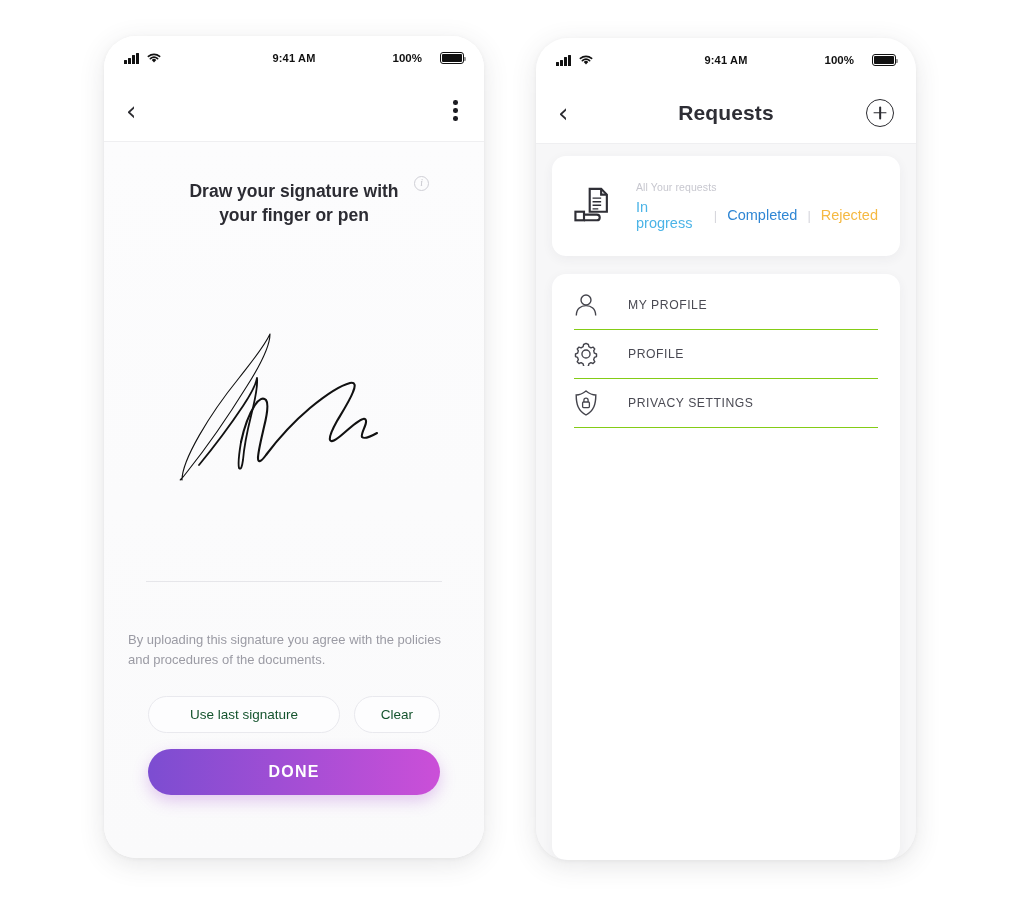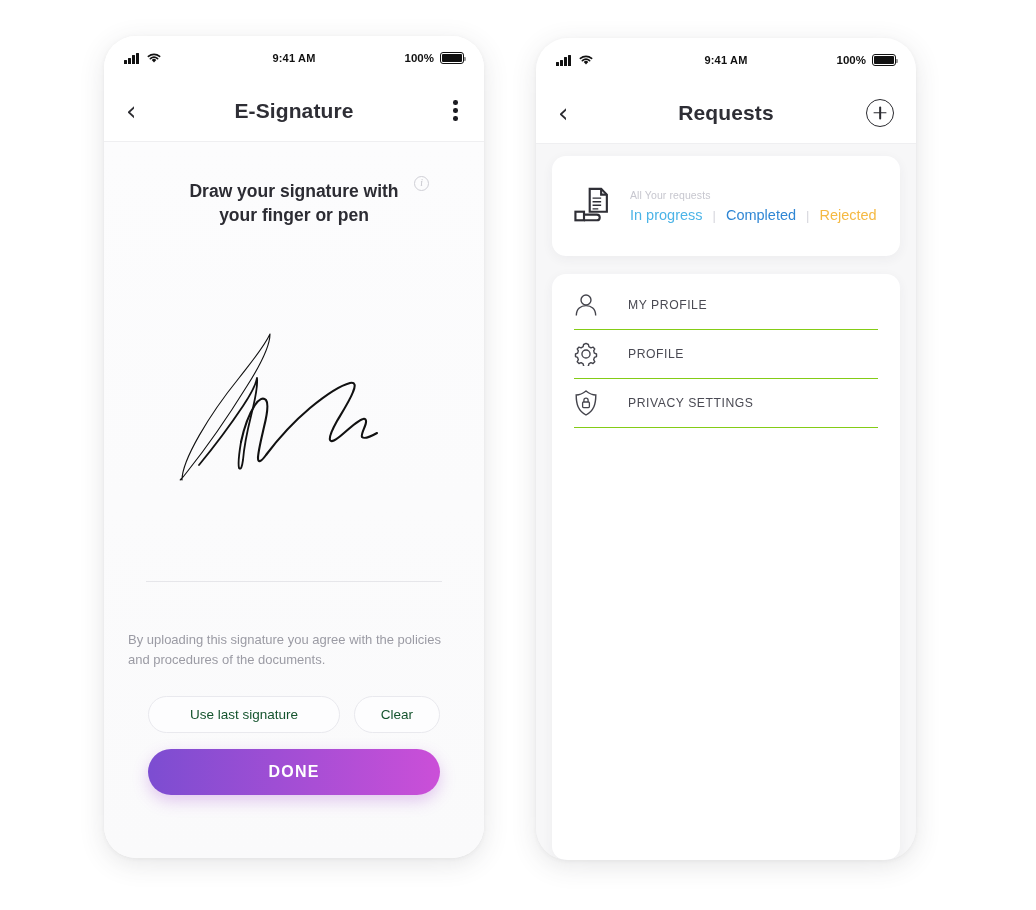--- a/index.html
+++ b/index.html
@@ -31,21 +31,21 @@
     background: #ffffff;
     position: relative;
   }
   .sb-left { display:flex; align-items:center; gap:7px; }
   .sb-time {
     position:absolute; left:0; right:0; text-align:center;
     font-size: 11px; font-weight: 700; color:#111; letter-spacing:.2px;
     pointer-events:none;
   }
   .sb-right {
-    margin-left:auto; display:flex; align-items:center; gap:6px;
+    margin-left:auto; display:flex; align-items:center; gap:18px;
     font-size: 11.5px; font-weight:700; color:#111;
   }
   .bars { display:flex; align-items:flex-end; gap:1.5px; height:11px; }
   .bars i { display:block; width:2.6px; background:#111; border-radius:.5px; }
   .bars i:nth-child(1){height:4px}.bars i:nth-child(2){height:6px}
   .bars i:nth-child(3){height:8.5px}.bars i:nth-child(4){height:11px}
   .battery {
     width: 24px; height: 11.5px; border:1.4px solid #111; border-radius:3px;
     padding:1.2px; position:relative;
   }
@@ -142,21 +142,21 @@
   .req-body{
     height: 716px; background:#f7f7f8;
     padding: 12px 16px 0 16px; display:flex; flex-direction:column;
   }
   .card{
     background:#fff; border-radius:14px;
     box-shadow: 0 3px 12px rgba(60,60,70,0.055);
   }
   .req-card{ height: 100px; display:flex; align-items:center; padding: 0 22px; }
   .req-icon{ width: 46px; flex:0 0 46px; display:flex; align-items:center; }
-  .req-texts{ margin-left: 10px; }
+  .req-texts{ margin-left: 16px; }
   .req-sub{ font-size: 10.5px; color:#c7c7cf; margin-bottom: 6px; letter-spacing:.1px; }
   .req-links{ display:flex; align-items:center; font-size:14.5px; gap:10px; }
   .req-links .sep{ color:#d6d6dd; font-size:13px; }
   .req-links span[data-name^="request-filter"]{ cursor:pointer; }
 
   .menu-card{ margin-top: 18px; flex:1 1 auto; padding: 0 22px; }
   .menu-item{
     height: 49px; display:flex; align-items:center;
     border-bottom: 1px solid #84cc16; cursor:pointer;
   }
@@ -191,21 +191,20 @@
       <div class="sb-right" data-name="status-bar-right-cluster">
         <span data-name="battery-percent-label">100%</span>
         <span class="battery" data-name="battery-full-icon">
             <span></span>
           </span>
       </div>
     </div>
 
     <div class="navbar" data-name="navbar-esignature">
       <div class="nav-back" data-name="back-button">‹</div>
-      <div class="nav-title" data-name="page-title">E-Signature</div>
       <div class="nav-right" data-name="navbar-actions-left">
         <div class="kebab" data-name="kebab-menu-icon">
             <b></b>
             <b></b>
             <b></b>
           </div>
       </div>
     </div>
 
     <div class="sig-body" data-name="signature-screen-body">

